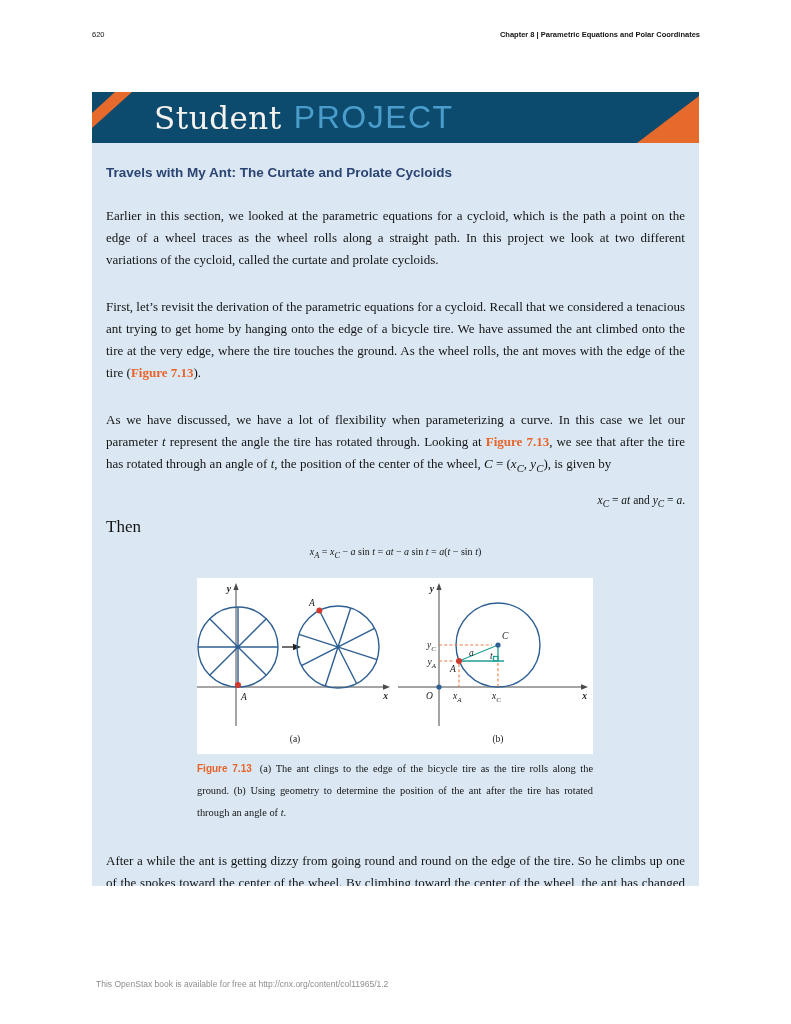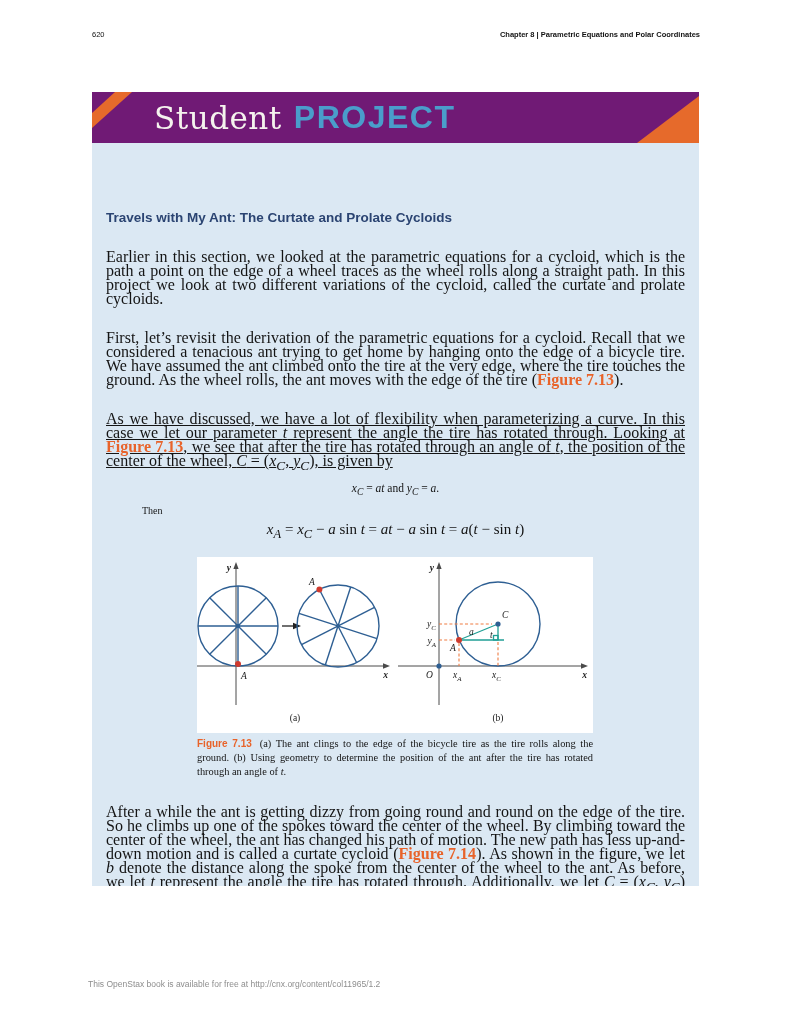--- a/index.html
+++ b/index.html
@@ -12,68 +12,68 @@
   .runhead {
     position:absolute; left:92px; top:30px; width:608px;
     display:flex; justify-content:space-between; align-items:flex-start;
     font-family:"Liberation Sans", sans-serif; font-size:7.5px; color:#111;
   }
   .runhead .pageno { font-weight:400; }
   .runhead .chap { font-weight:700; }
   
   .banner {
     position:absolute; left:92px; top:92px; width:607px; height:51px;
-    background:#701a75; overflow:hidden;
+    background:#0c4a6e; overflow:hidden;
     display:flex; align-items:center; padding-left:62px;
   }
   .banner .corner-tl, .banner .corner-br { position:absolute; left:0; top:0; width:100%; height:100%; pointer-events:none; }
   .banner .word-serif {
     font-family:"DejaVu Serif","Liberation Serif",serif;
     font-size:31px; color:#f5f3ee; letter-spacing:0.5px; position:relative; z-index:2;
   }
   .banner .word-sans {
-    font-family:"Liberation Sans",sans-serif; font-weight:700;
+    font-family:"Liberation Sans",sans-serif; font-weight:400;
     font-size:32px; color:#4a9dcb; letter-spacing:1.5px; margin-left:12px; position:relative; z-index:2;
   }
   
   .panel {
     position:absolute; left:92px; top:143px; width:607px; height:743px;
     background:#dbe8f3; padding:22px 14px; overflow:hidden;
   }
   .proj-title {
     font-family:"Liberation Sans",sans-serif; font-weight:700;
-    font-size:13.5px; color:#2b4472; margin-bottom:12px;margin-top:45px;
+    font-size:13.5px; color:#2b4472; margin-bottom:12px;
   }
   .para {
-    font-size:16px; line-height:14px; text-align:justify; margin-bottom:9px;margin-top:25px;
-  }
-  .para.tight { margin-bottom:6px;text-decoration:underline; }
+    font-size:13px; line-height:22px; text-align:justify; margin-bottom:9px;margin-top:25px;
+  }
+  .para.tight { margin-bottom:6px; }
   .figref { color:#e8632a; font-weight:700; }
-  .eq { text-align:center; font-size:11.5px; margin:9px 0 8px 0; }
+  .eq { text-align:right; font-size:11.5px; margin:15px 0 8px 0; }
   .eq-block { text-align:center; margin:2px 0 14px 0; }
-  .eq-block .inner { display:inline-block; text-align:left; font-size:15px; line-height:17px;font-family:Liberation Serif, serif; }
-  .then { font-size:10px; margin-bottom:4px;margin-left:36px; }
+  .eq-block .inner { display:inline-block; text-align:left; font-size:10px; line-height:17px;font-family:Liberation Serif, serif; }
+  .then { font-size:17px; margin-bottom:4px; }
   
   .figbox { width:396px; margin-left:91px; background:#ffffff; margin-bottom:4px; }
   .figcaption {
-    width:396px; margin-left:91px; font-size:10.4px; line-height:14px;
+    width:396px; margin-left:91px; font-size:10.4px; line-height:22px;
     text-align:justify; margin-bottom:26px;
   }
   .figcaption .cap-label {
     font-family:"Liberation Sans",sans-serif; font-weight:700; color:#e8632a;
     font-size:10px; margin-right:8px;
   }
   
   .svglbl { font-family:"Liberation Serif",serif; font-style:italic; font-size:9.5px; fill:#1a1a1a; }
   .svglbl-b { font-family:"Liberation Serif",serif; font-style:italic; font-weight:700; font-size:9.5px; fill:#1a1a1a; }
   .svgsub { font-size:7px; }
   .svgcap { font-family:"Liberation Serif",serif; font-size:9.5px; fill:#1a1a1a; font-style:normal; }
   
   .footer {
-    position:absolute; left:88px; top:979px;
+    position:absolute; left:96px; top:979px;
     font-family:"Liberation Sans",sans-serif; font-size:8.5px; color:#8e8e8e;
   }
 </style>
 </head>
 <body>
 
 <div class="page">
 
   <div class="runhead">
     <span class="pageno">620</span>

